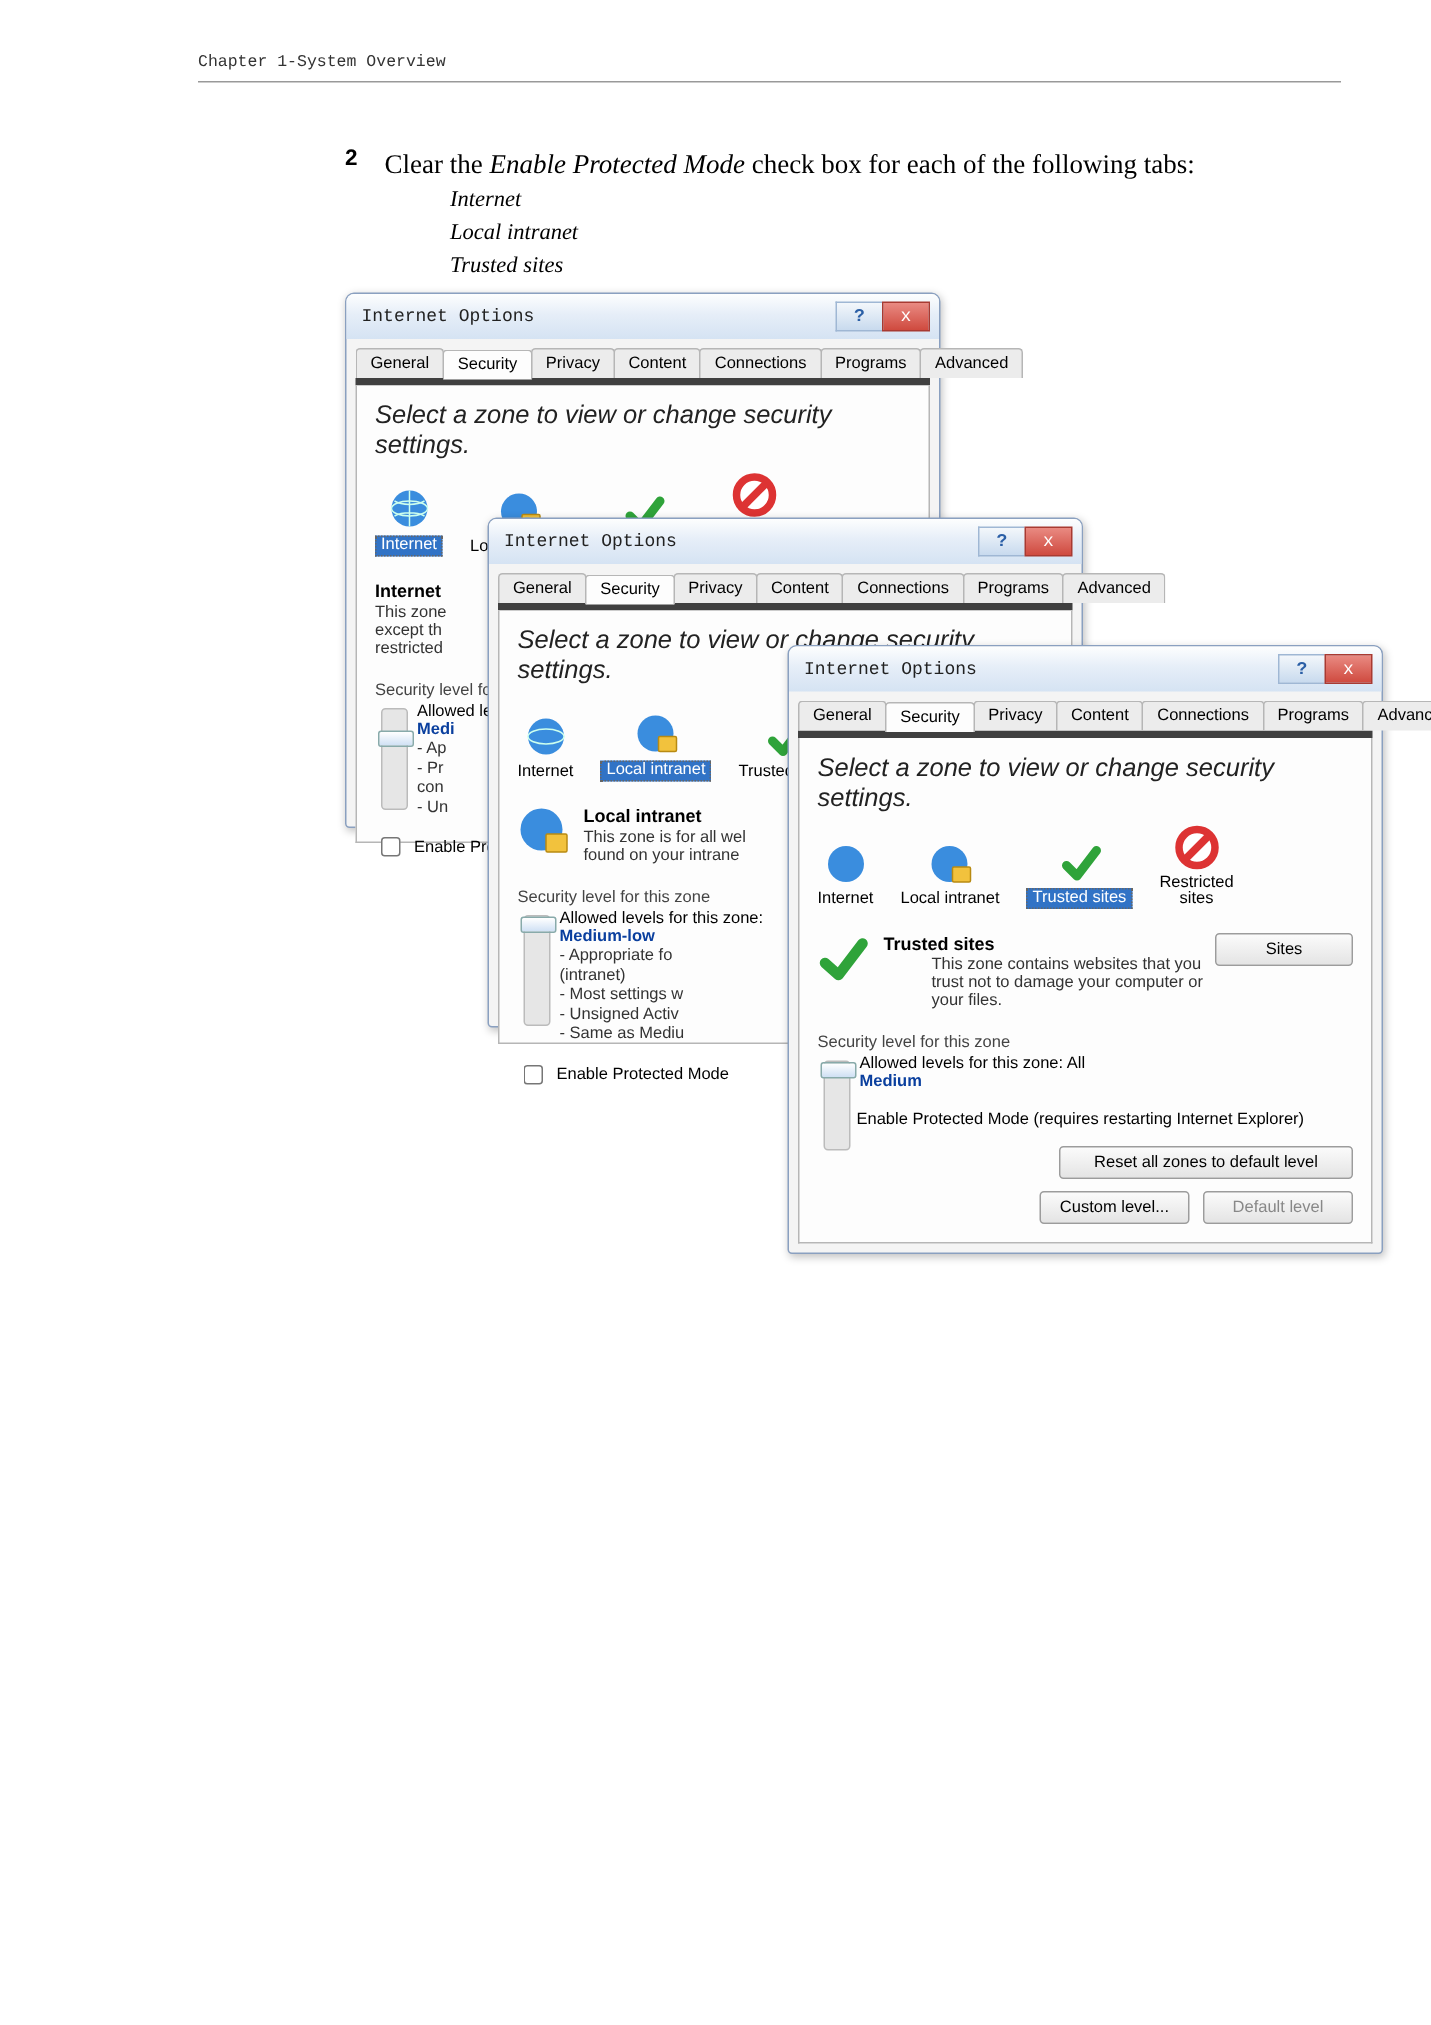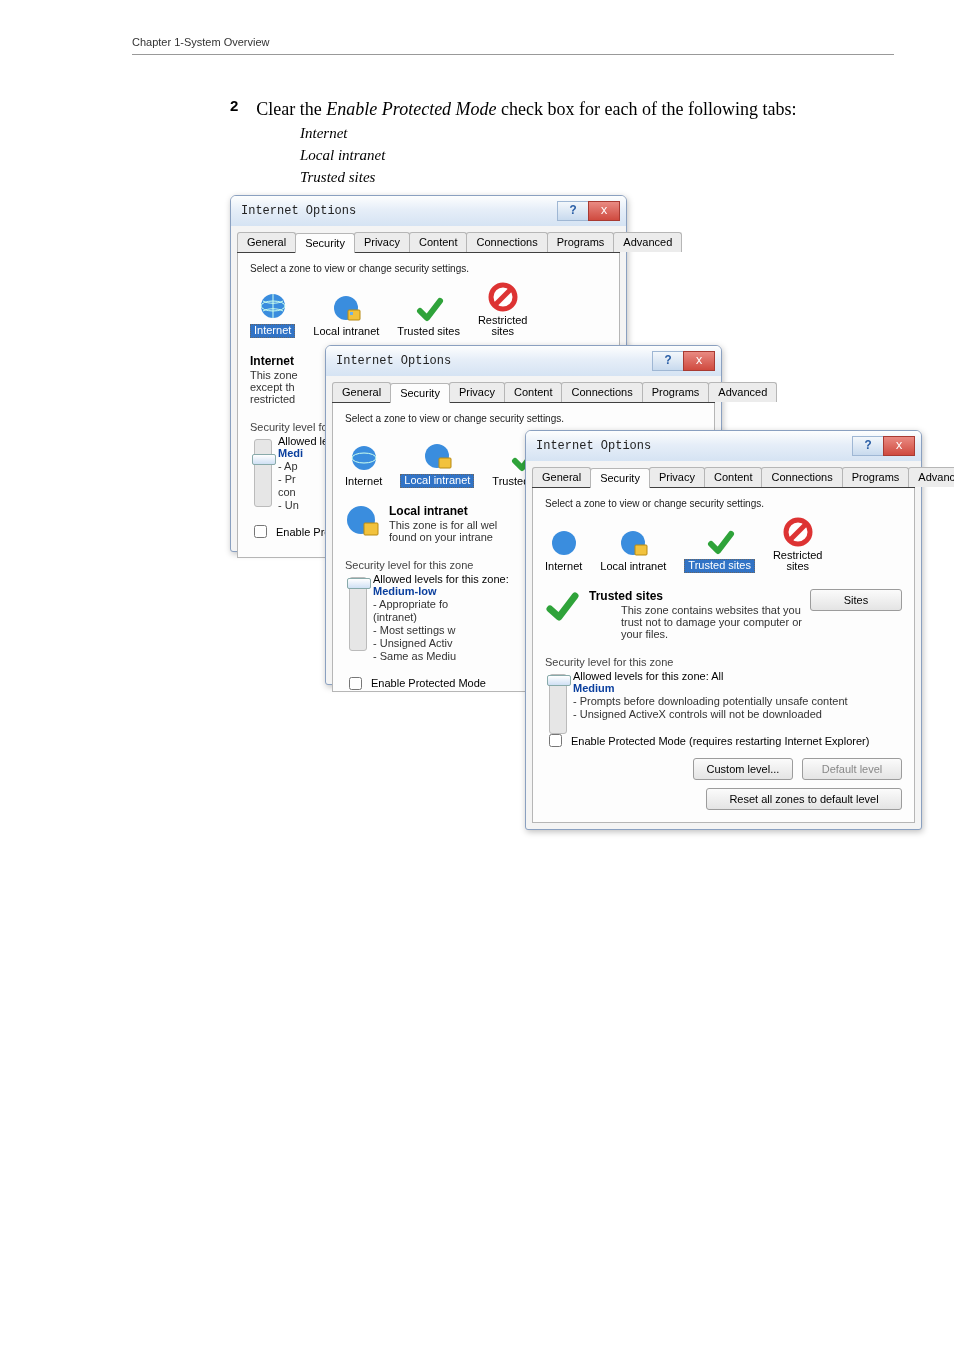--- a/index.html
+++ b/index.html
@@ -5,21 +5,21 @@
   body {
     margin: 0;
     font-family: "Times New Roman", serif;
     background: #fff;
     width: 954px;
   }
   .page {
     padding: 36px 60px 40px 140px;
   }
   .chapter {
-    font-family: Liberation Sans, sans-serif;
+    font-family: Liberation Mono, monospace;
     font-size: 11px;
     color: #333;
     margin-bottom: 6px;
     margin-left: -8px;
   }
   .hr {
     border: none;
     border-top: 1px solid #999;
     margin: 0 0 42px -8px;
   }
@@ -81,21 +81,21 @@
     font-size: 12px; color:#3a5577;
   }
   .wbtn.help { border-radius: 0; color:#2b5fa6; font-weight:bold; border-right:none;}
   .wbtn.close {
     background: linear-gradient(#e98a82,#cf4a3f);
     color:#fff; border-color:#a83a32;
   }
   .tabs {
     display:flex;
     margin: 6px 6px 0 6px;
-    border-bottom:1px solid #404040;
+    border-bottom:5px solid #404040;
   }
   .tab {
     padding: 3px 9px 3px 9px;
     border:1px solid #b6b6b6;
     border-bottom:none;
     background:#ececec;
     margin-right:-1px;
     border-radius:3px 3px 0 0;
     font-size: 11px;
     cursor: default;
@@ -107,21 +107,21 @@
     padding-bottom:4px;
   }
   .panel {
     margin: 0 6px 6px 6px;
     background:#fdfdfd;
     border:1px solid #b6b6b6;
     border-top:none;
     padding: 10px 12px 12px 12px;
     position:relative;
   }
-  .caption { font-size:10px; color:#222; }
+  .caption { font-size:17px; color:#222;font-style:italic; }
   .zones {
     display:flex;
     gap: 18px;
     margin-top: 8px;
     align-items: flex-end;
   }
   .zone {
     display:flex; flex-direction:column; align-items:center;
     font-size:11px;
   }
@@ -405,33 +405,30 @@
               </div>
               <div class="btn sites-btn">Sites</div>
             </div>
           </div>
         </div>
         <div class="fieldset-label">Security level for this zone</div>
         <div class="level-box" style="position:relative; padding-left:28px;">
           <div class="slider" style="left:4px; top:4px; height:58px;"></div>
           <div>Allowed levels for this zone: All</div>
           <div class="level-name">Medium</div>
-          <div class="level-desc">
-            <span>- Prompts before downloading potentially unsafe content</span><br><span>- Unsigned ActiveX controls will not be downloaded</span>
-          </div>
         </div>
         <label class="chk">
           <input type="checkbox" style="">
           <span>Enable Protected Mode (requires restarting Internet Explorer)</span>
         </label>
         <div class="btnrow">
+          <span class="btn" style="min-width:170px;">Reset all zones to default level</span>
+        </div>
+        <div class="btnrow">
           <span class="btn">Custom level...</span>
           <span class="btn disabled">Default level</span>
         </div>
-        <div class="btnrow">
-          <span class="btn" style="min-width:170px;">Reset all zones to default level</span>
-        </div>
       </div>
     </div>
 
   </div>
 
 </div>
 
 </body></html>

